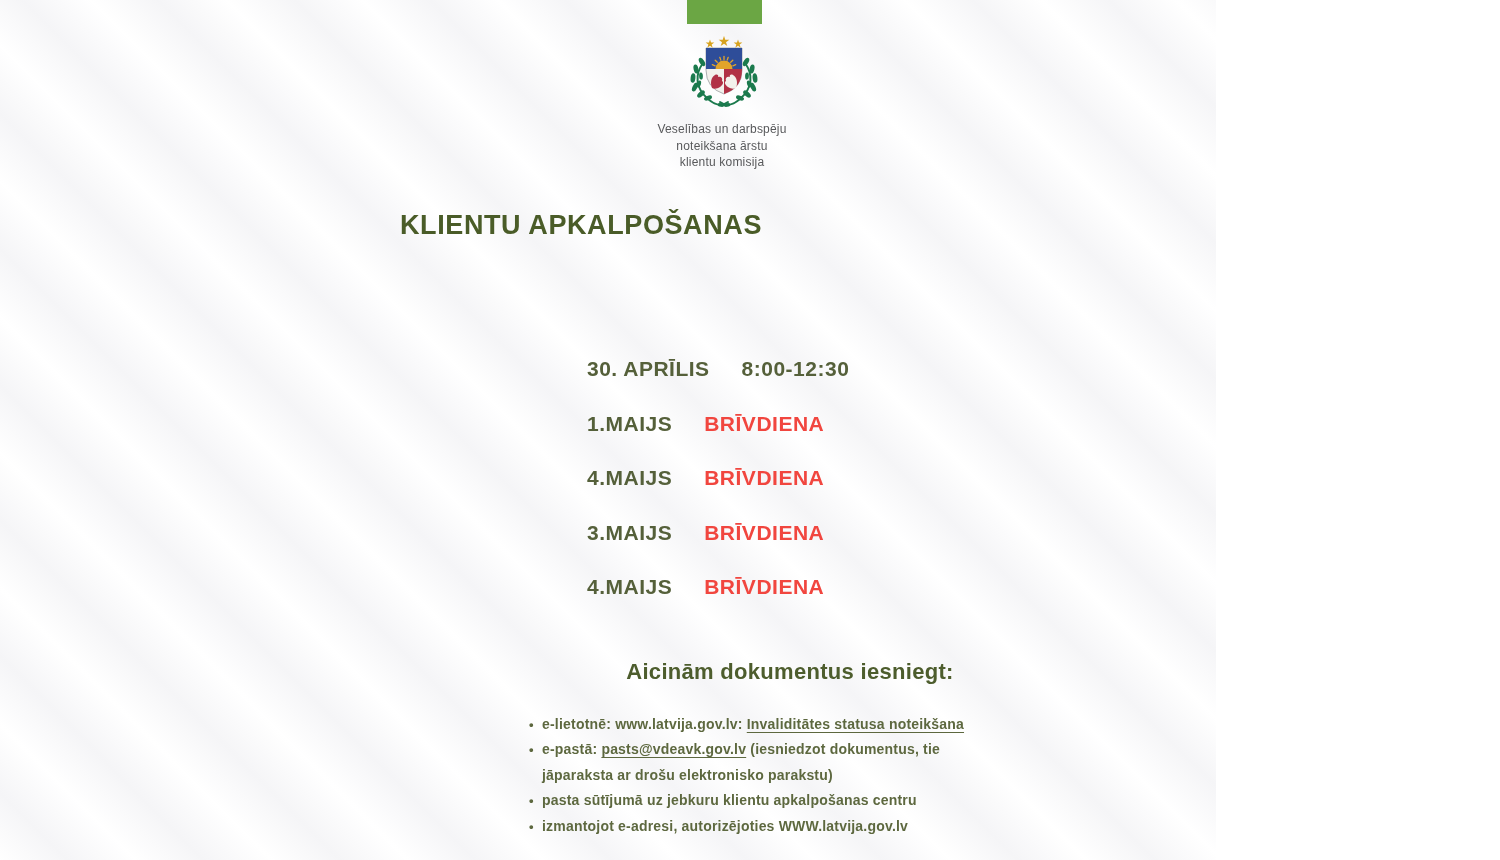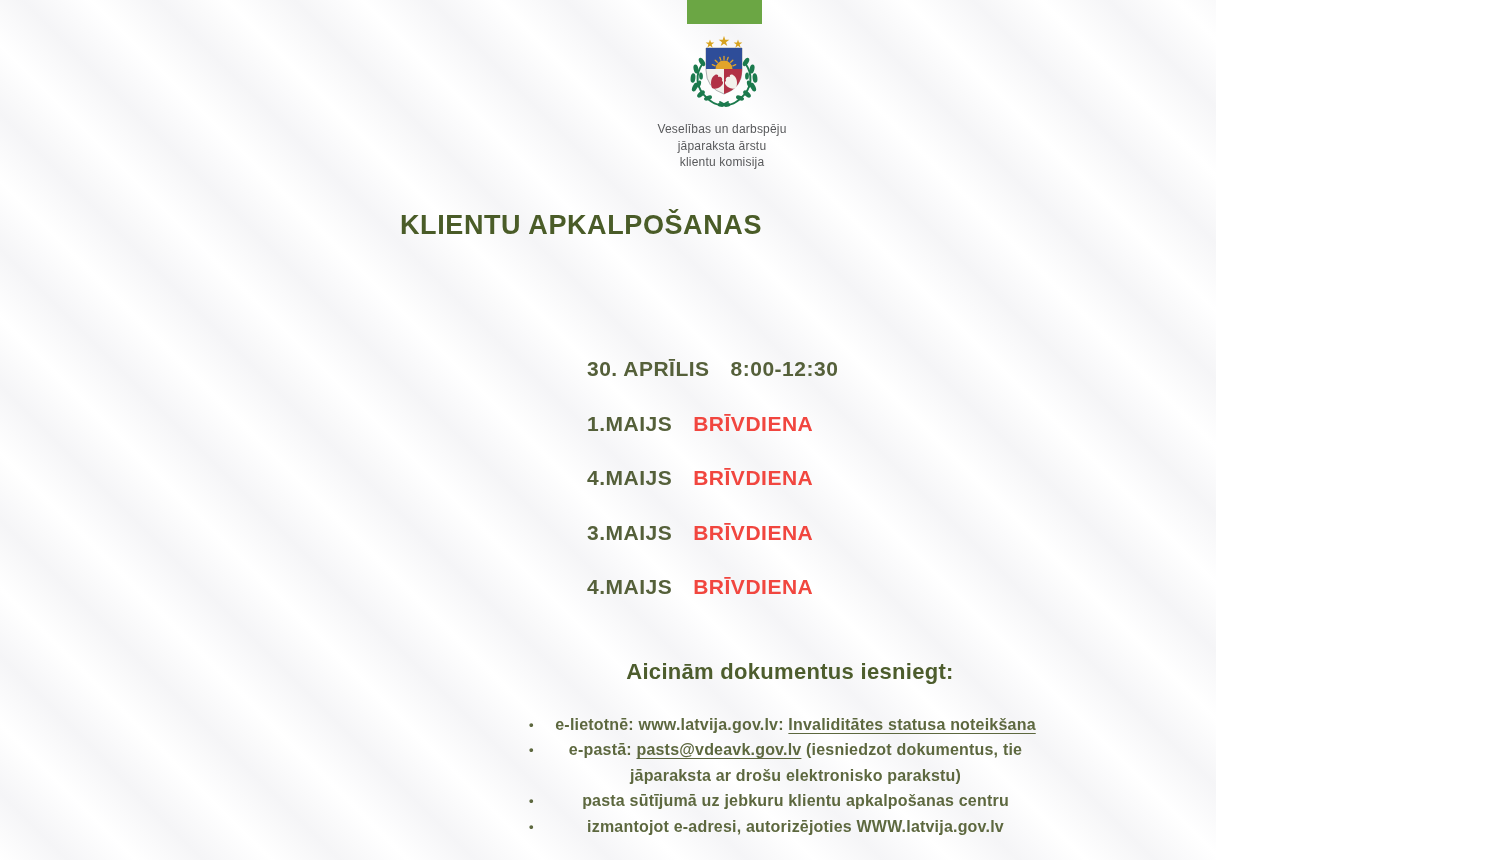--- a/index.html
+++ b/index.html
@@ -51,21 +51,21 @@
     letter-spacing: 0.6px;
     color: var(--title-green, #4a5c28);
   }
 
   .schedule {
     position: absolute;
     left: 587px; top: 357px;
   }
   .sched-row {
     display: flex;
-    column-gap: 21px;
+    column-gap: 32px;
     font-size: 21px;
     line-height: 24px;
     font-weight: 700;
     letter-spacing: 0.5px;
     margin-bottom: 30.5px;
     color: var(--date-green, #55603a);
   }
   .sched-status.time    { color: var(--date-green, #55603a); }
   .sched-status.holiday { color: var(--holiday-red, #f1463f); }
 
@@ -78,26 +78,25 @@
     font-weight: 700;
     letter-spacing: 0.3px;
     color: var(--heading-green, #4d5d2d);
   }
 
   .bullets {
     position: absolute;
     left: 529px; top: 712px; width: 520px;
     margin: 0; padding: 0;
     list-style: none;
-    font-size: 16px;
+    font-size: 14px;
     line-height: 25.4px;
     font-weight: 700;
     letter-spacing: 0.2px;
     color: var(--bullet-green, #5d683f);
-    text-align: center;
   }
   .bullets li {
     position: relative;
     padding-left: 13px;
   }
   .bullets li::before {
     content: "•";
     position: absolute;
     left: 0; top: 0;
     font-size: 13px;
@@ -170,21 +169,21 @@
 
     <path d="M42,33 H60 V34 Q60,52 42,58 Z" fill="var(--shield-red)"></path>
 
     <path d="M30,52 C28,47 29,41 33,39 C35,38 37,39 36,41 C39,40 41,42 40,45 C42,46 41,49 38,51 C35,53 32,53 30,52 Z" fill="var(--shield-red)"></path>
 
     <path d="M54,52 C56,47 55,41 51,39 C49,38 47,39 48,41 C45,40 43,42 44,45 C42,46 43,49 46,51 C49,53 52,53 54,52 Z" fill="var(--field-white)"></path>
   </svg>
 
   <div class="org-name">
     <div>Veselības un darbspēju</div>
-    <div>jāparaksta ārstu</div>
+    <div>noteikšana ārstu</div>
     <div>klientu komisija</div>
   </div>
 
   <div class="title">
     <div>KLIENTU APKALPOŠANAS</div>
   </div>
 
   <div class="schedule">
       <div class="sched-row">
         <span class="sched-date">30. APRĪLIS</span>

